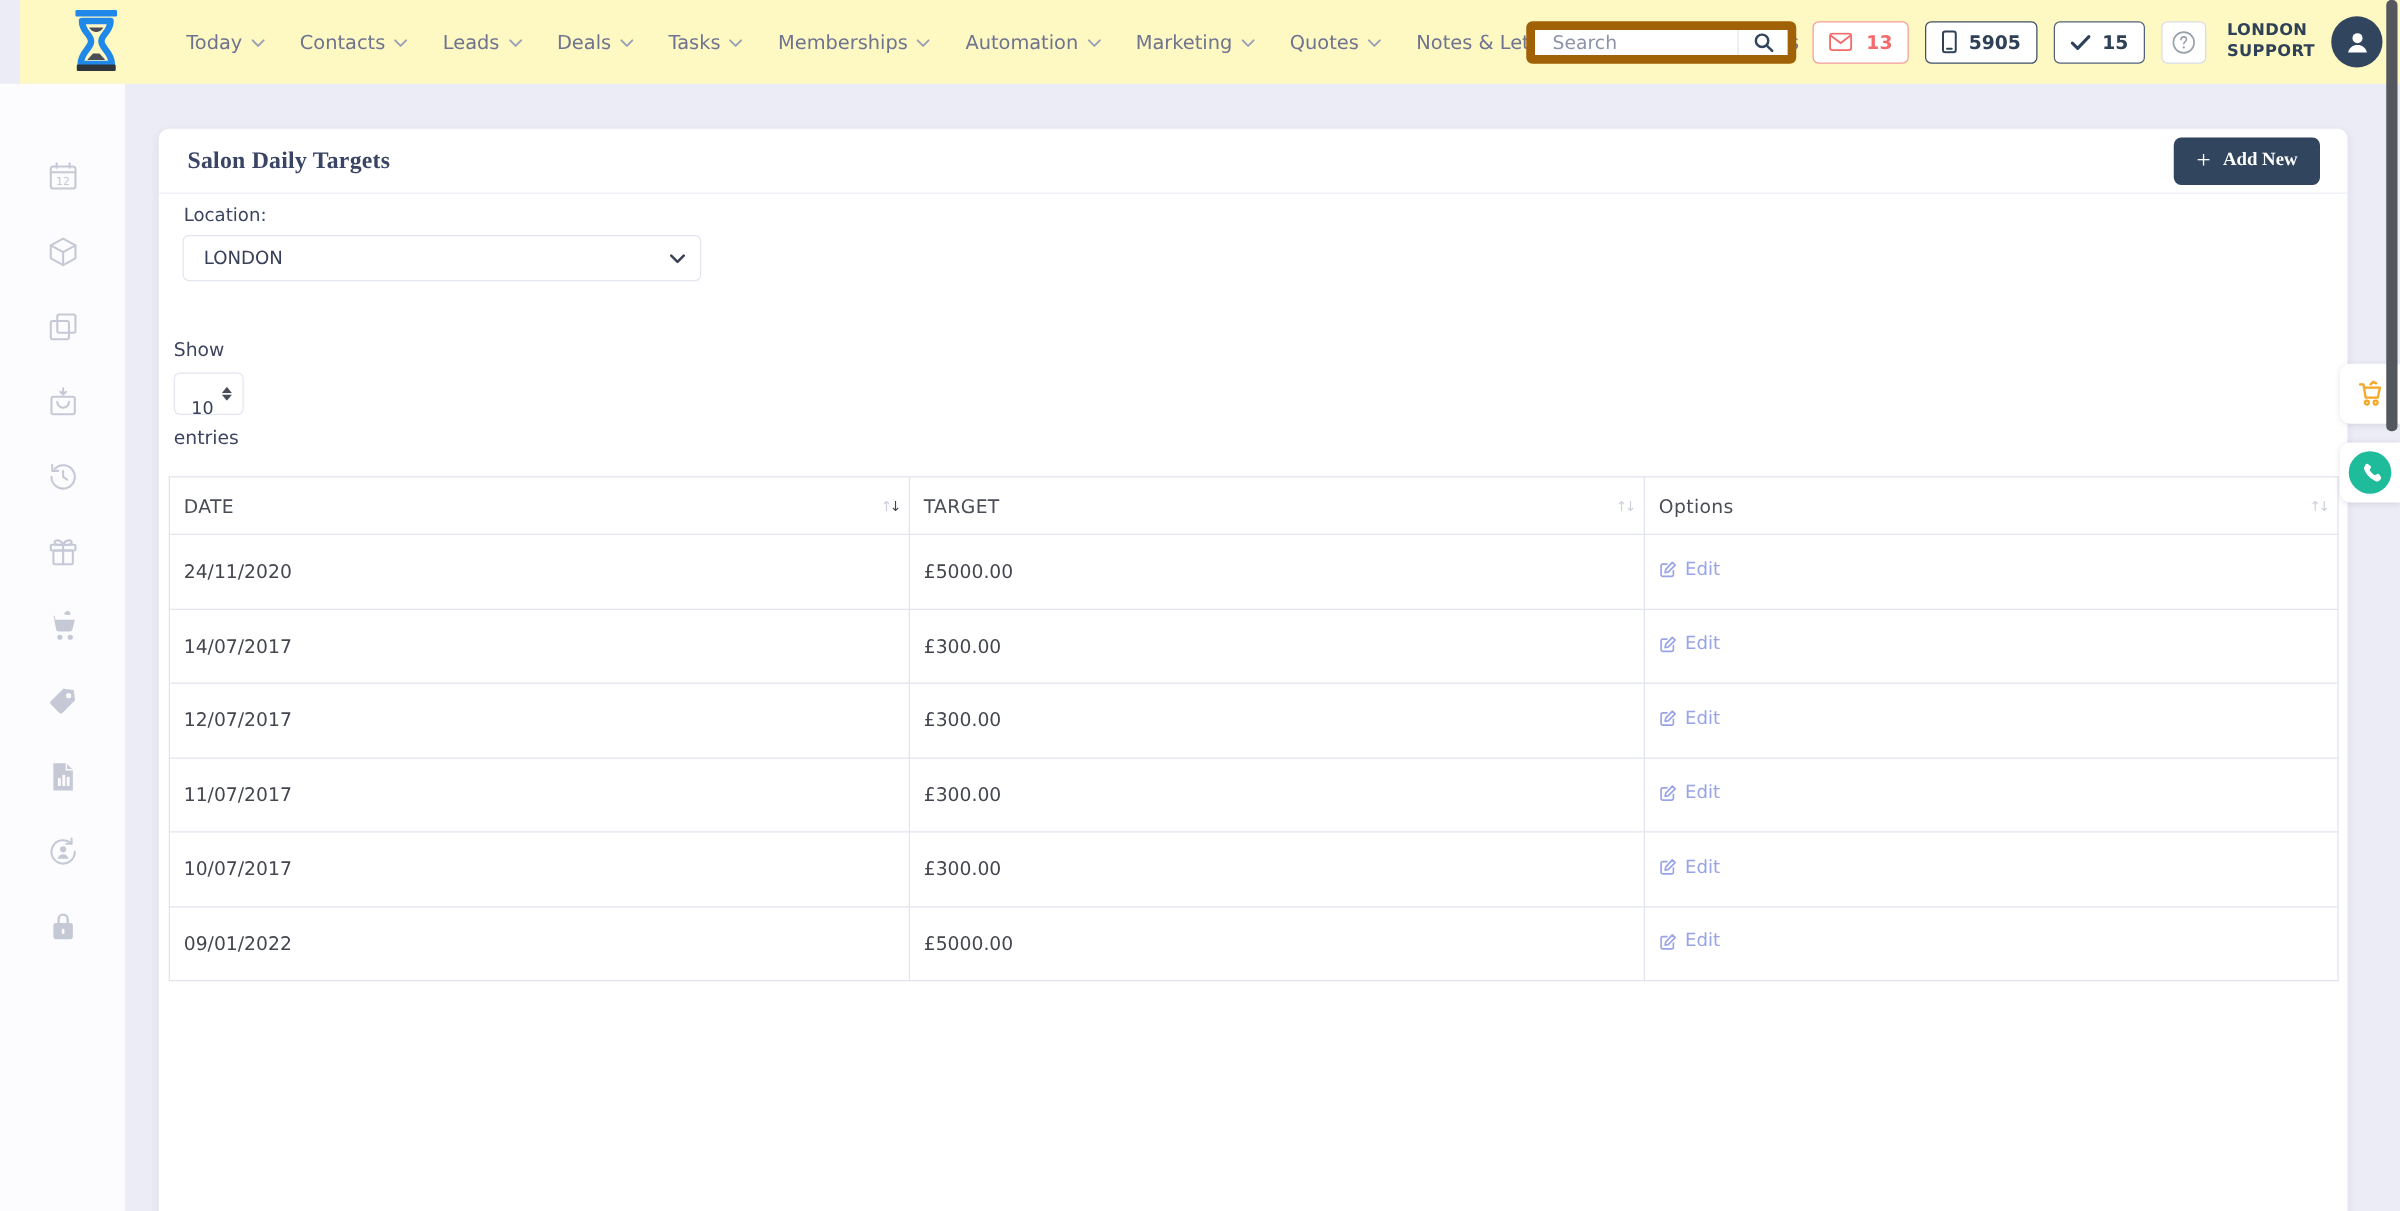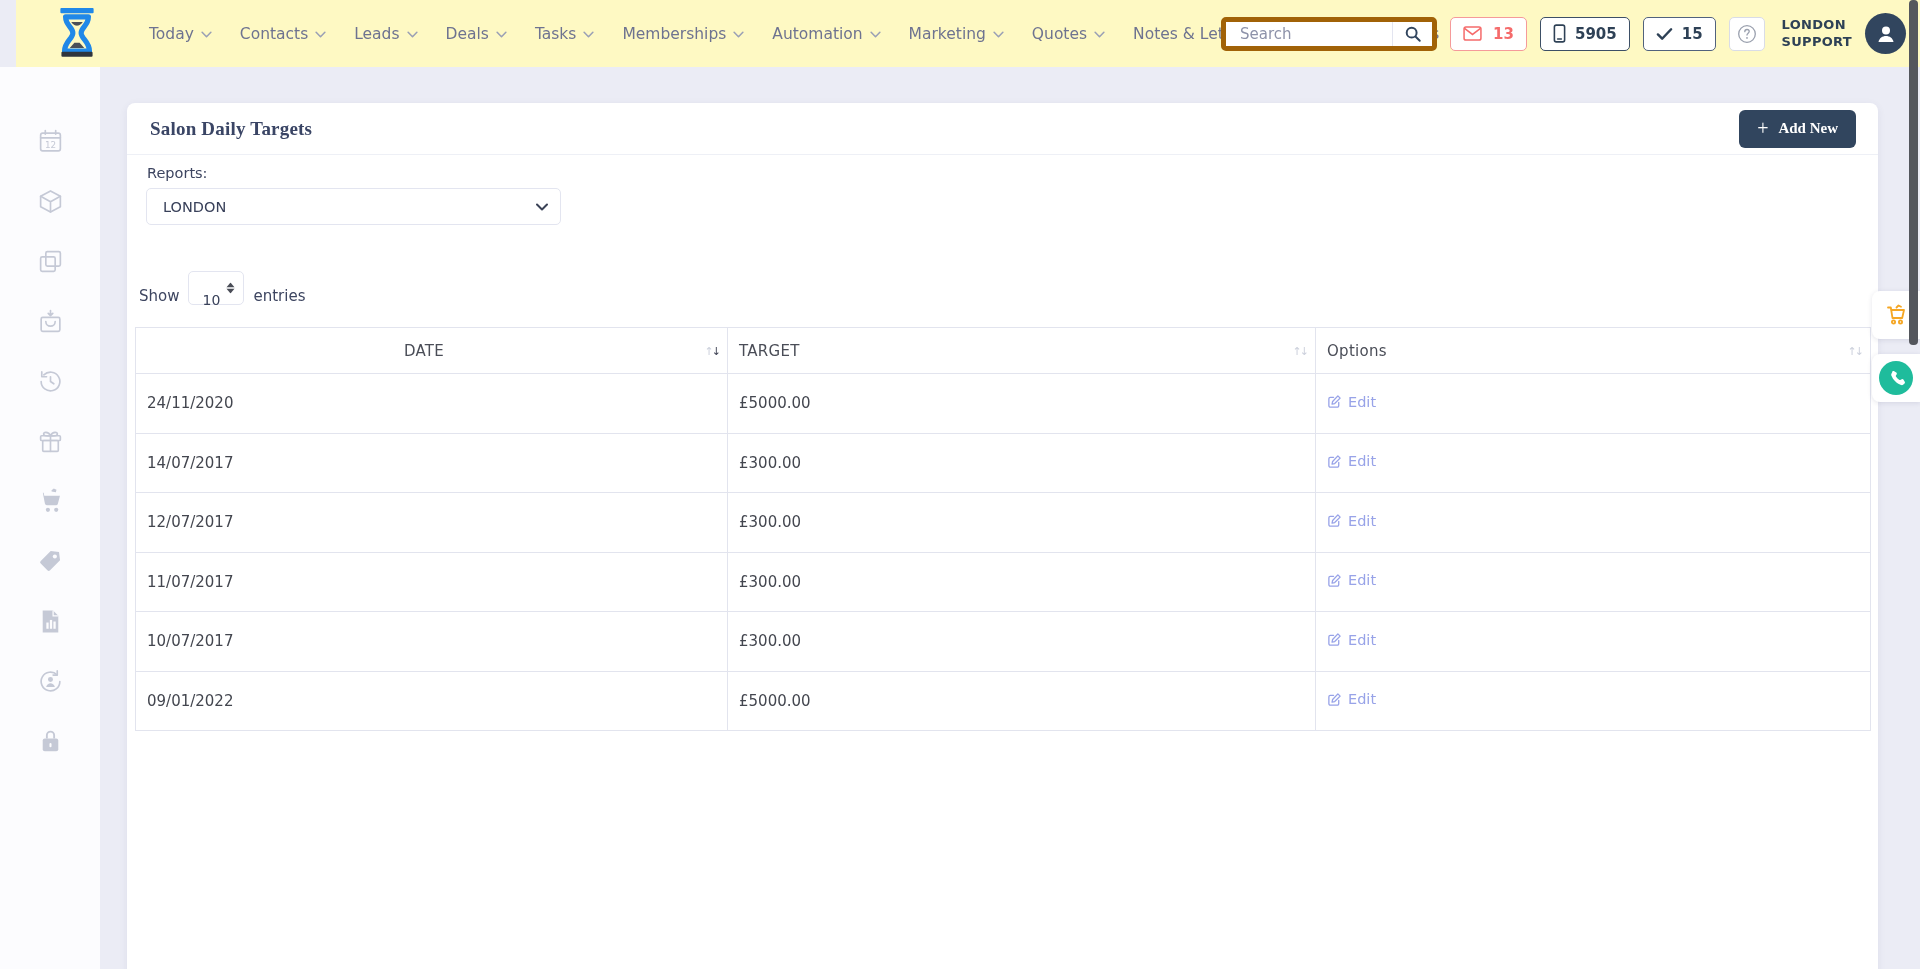--- a/index.html
+++ b/index.html
@@ -7,21 +7,21 @@
   body { font-family:"DejaVu Sans","Liberation Sans",sans-serif; background:#ebecf5; position:relative; }
 
   
   .topbar { position:absolute; top:0; left:16px; width:1920px; height:67px; background:#fef9c3; z-index:6; }
   .logo { position:absolute; left:34px; top:7px; width:54px; height:54px; }
   .nav { position:absolute; left:133px; top:0; height:67px; display:flex; align-items:center; gap:28px; }
   .nav-item { display:flex; align-items:center; gap:7px; color:#6e7390; font-size:15.5px; cursor:pointer; white-space:nowrap; }
   .nav-caret { display:flex; margin-top:2px; }
 
   .top-right { position:absolute; right:30px; top:0; height:67px; display:flex; align-items:center; gap:13px; }
-  .search-group { display:flex; width:216px; height:34px; border:5px solid #a16207; border-radius:5px; overflow:hidden; background:#fff;gap:12px; }
+  .search-group { display:flex; width:216px; height:34px; border:7px solid #a16207; border-radius:5px; overflow:hidden; background:#fff;gap:12px; }
   .search-group input { flex:1; border:none; outline:none; padding:0 14px; font-size:15px; color:#5d6278; font-family:inherit; min-width:0; }
   .search-group input::placeholder { color:#8d92a9; }
   .search-btn { width:40px; border-left:1px solid #e3e5f0; background:#fff; display:flex; align-items:center; justify-content:center; cursor:pointer; }
   .badge { height:34px; border-radius:5px; border:1px solid; display:flex; align-items:center; gap:9px; padding:0 12px; font-size:15px; font-weight:600; cursor:pointer; background:#fff; }
   .badge-mail { border-color:#f59a9a; color:#f56b6b;gap:11px; }
   .badge-phone { border-color:#3d4f66; color:#2e4156; }
   .badge-check { border-color:#51627d; color:#2e4156; }
   .badge-help { border-color:#d9dce7; color:#9aa0ae; width:36px; padding:0; justify-content:center; font-weight:400; }
   .user-name { font-size:13px; font-weight:700; color:#2e4156; line-height:1.3; letter-spacing:.3px; text-align:left; margin-left:4px; }
   .avatar { width:41px; height:41px; border-radius:50%; background:#31455e; display:flex; align-items:center; justify-content:center; cursor:pointer; }
@@ -37,21 +37,21 @@
   .page-title { font-size:19px; font-weight:600; color:#3a4565; letter-spacing:.2px; }
   .add-new-btn { background:#31455e; color:#fff; border:none; border-radius:6px; height:38px; padding:0 18px; font-size:15px; font-weight:600; display:flex; align-items:center; gap:10px; cursor:pointer; font-family:inherit; }
   .add-new-btn .plus { font-size:20px; font-weight:400; line-height:1; margin-top:-2px; }
 
   .card-body { padding:0 8px; }
   .loc-label { font-size:14.5px; color:#3d4560; margin:10px 0 7px 12px; }
   .select-wrap { position:relative; margin-left:11px; width:415px; height:37px; border:1px solid #e3e5f0; border-radius:5px; background:#fff; }
   .select-wrap select { appearance:none; -webkit-appearance:none; width:100%; height:100%; border:none; outline:none; background:transparent; padding:0 30px 0 16px; font-size:14.5px; color:#39415a; font-family:inherit; cursor:pointer; }
   .select-caret { position:absolute; right:12px; top:50%; transform:translateY(-50%); pointer-events:none; display:flex; }
 
-  .show-row { margin:46px 0 0 4px; display:flex; align-items:flex-end; gap:9px; font-size:15px; color:#3d4560; }
+  .show-row { margin:46px 0 0 4px; display:flex; align-items:flex-start; gap:9px; font-size:15px; color:#3d4560;flex-direction:column; }
   .pagesize-wrap { position:relative; width:56px; height:34px; border:1px solid #e3e5f0; border-radius:5px; background:#fff; }
   .pagesize-wrap select { appearance:none; -webkit-appearance:none; width:100%; height:100%; border:none; outline:none; background:transparent; padding:0 20px 0 13px; font-size:14px; color:#39415a; font-family:inherit; cursor:pointer;margin-top:12px; }
   .updown { position:absolute; right:8px; top:50%; transform:translateY(-50%); pointer-events:none; display:flex; flex-direction:column; gap:1px; }
 
   table.targets { margin-top:22px; width:1735px; border-collapse:collapse; table-layout:fixed; }
   .targets th { position:relative; border:1px solid #e2e4ee; height:46px; text-align:left; padding:0 26px 0 11px; font-size:15px; font-weight:400; color:#4a4d57; letter-spacing:.3px; cursor:pointer; }
   .targets td { border:1px solid #e2e4ee; height:59.5px; padding:0 11px; font-size:15px; color:#43464f; }
   .sort { position:absolute; right:8px; top:50%; transform:translateY(-50%); font-size:11px; letter-spacing:-2px; }
   .sort .up, .sort .down { color:#ccd0dc; }
   .sort.desc .down { color:#3f4254; }
@@ -323,21 +323,21 @@
   <div class="card">
     <div class="card-header">
       <div class="page-title">Salon Daily Targets</div>
       <button class="add-new-btn">
         <span class="plus">+</span>
         <span>Add New</span>
       </button>
     </div>
 
     <div class="card-body">
-      <div class="loc-label">Reports:</div>
+      <div class="loc-label">Location:</div>
       <div class="select-wrap">
         <select>
           <option>LONDON</option>
         </select>
         <span class="select-caret">
           <svg width="12" height="8" viewBox="0 0 12 8" fill="none" stroke="#3a4256" stroke-width="2" stroke-linecap="round" stroke-linejoin="round">
               <path d="M1 1.5 6 6.5 11 1.5"></path>
             </svg>
         </span>
       </div>
@@ -356,21 +356,21 @@
                 <path d="M5 6 0 0h10z"></path>
               </svg>
           </span>
         </div>
         <span>entries</span>
       </div>
 
       <table class="targets">
         <thead>
             <tr>
-              <th style="width: 592px; text-align: center;"><span>DATE</span><span class="sort desc"><span class="up">↑</span><span class="down">↓</span></span></th>
+              <th style="width: 592px;"><span>DATE</span><span class="sort desc"><span class="up">↑</span><span class="down">↓</span></span></th>
               <th style="width: 588px;"><span>TARGET</span><span class="sort none"><span class="up">↑</span><span class="down">↓</span></span></th>
               <th style="width: 555px;"><span>Options</span><span class="sort none"><span class="up">↑</span><span class="down">↓</span></span></th>
             </tr>
           </thead>
         <tbody>
             <tr>
               <td>24/11/2020</td>
               <td>£5000.00</td>
               <td><a class="edit-link">
                   <span style="display:flex">

